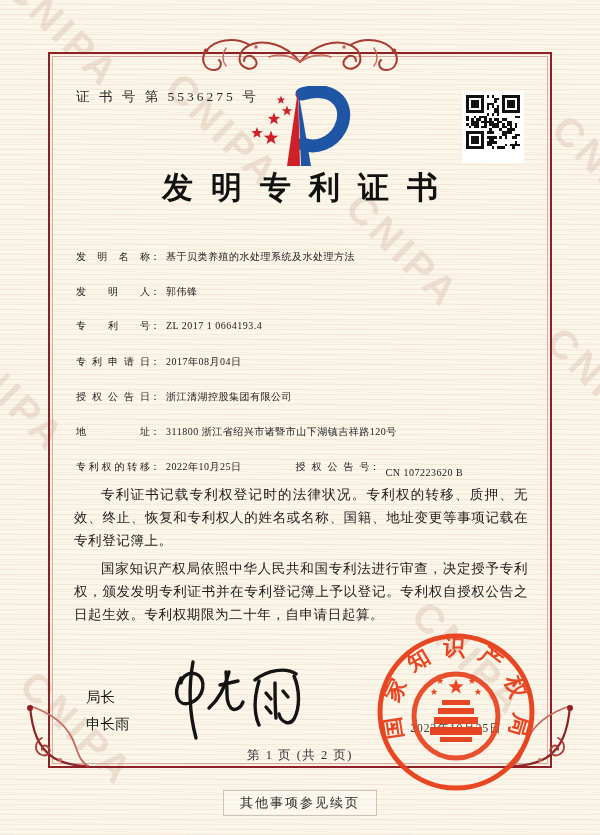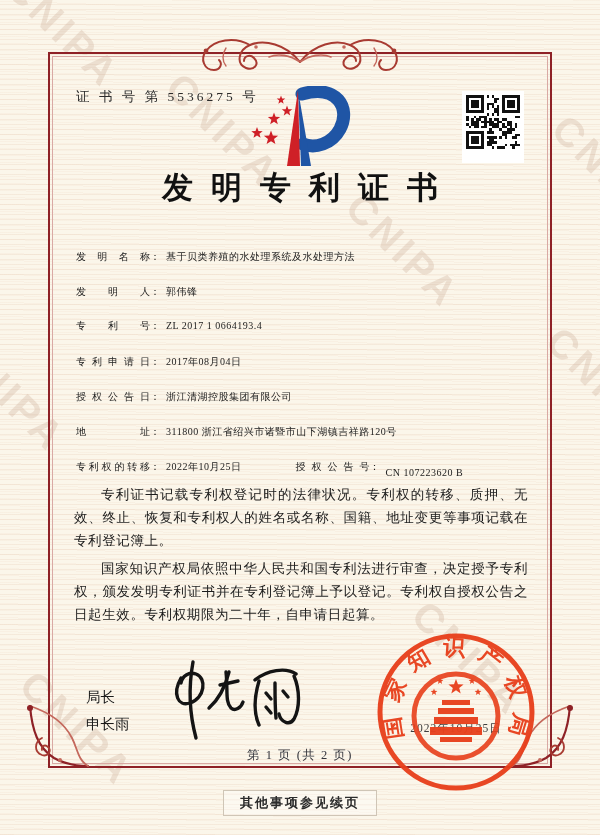--- a/index.html
+++ b/index.html
@@ -59,21 +59,21 @@
   .seal-date{
     position:absolute;left:386px;top:721px;width:140px;text-align:center;
     font-size:11.5px;color:#3e3e3e;letter-spacing:1px;z-index:2;
   }
   .seal{position:absolute;left:368px;top:624px;z-index:3;opacity:.96;}
   .page-number{
     position:absolute;left:0;width:600px;top:747px;text-align:center;
     font-size:12.5px;color:#33343c;letter-spacing:1.5px;z-index:2;
   }
   .cont-note{
-    position:absolute;left:0;width:600px;top:790px;text-align:center;z-index:2;font-weight:bold;
+    position:absolute;left:0;width:600px;top:790px;text-align:center;z-index:2;
   }
   .cont-note span{
     display:inline-block;border:1px solid #cfc5b6;background:rgba(255,255,255,.35);
     padding:3px 16px;font-size:13px;color:#2b2b2b;letter-spacing:2px;
   }
 </style>
 </head>
 <body>
 
 <div class="page">

